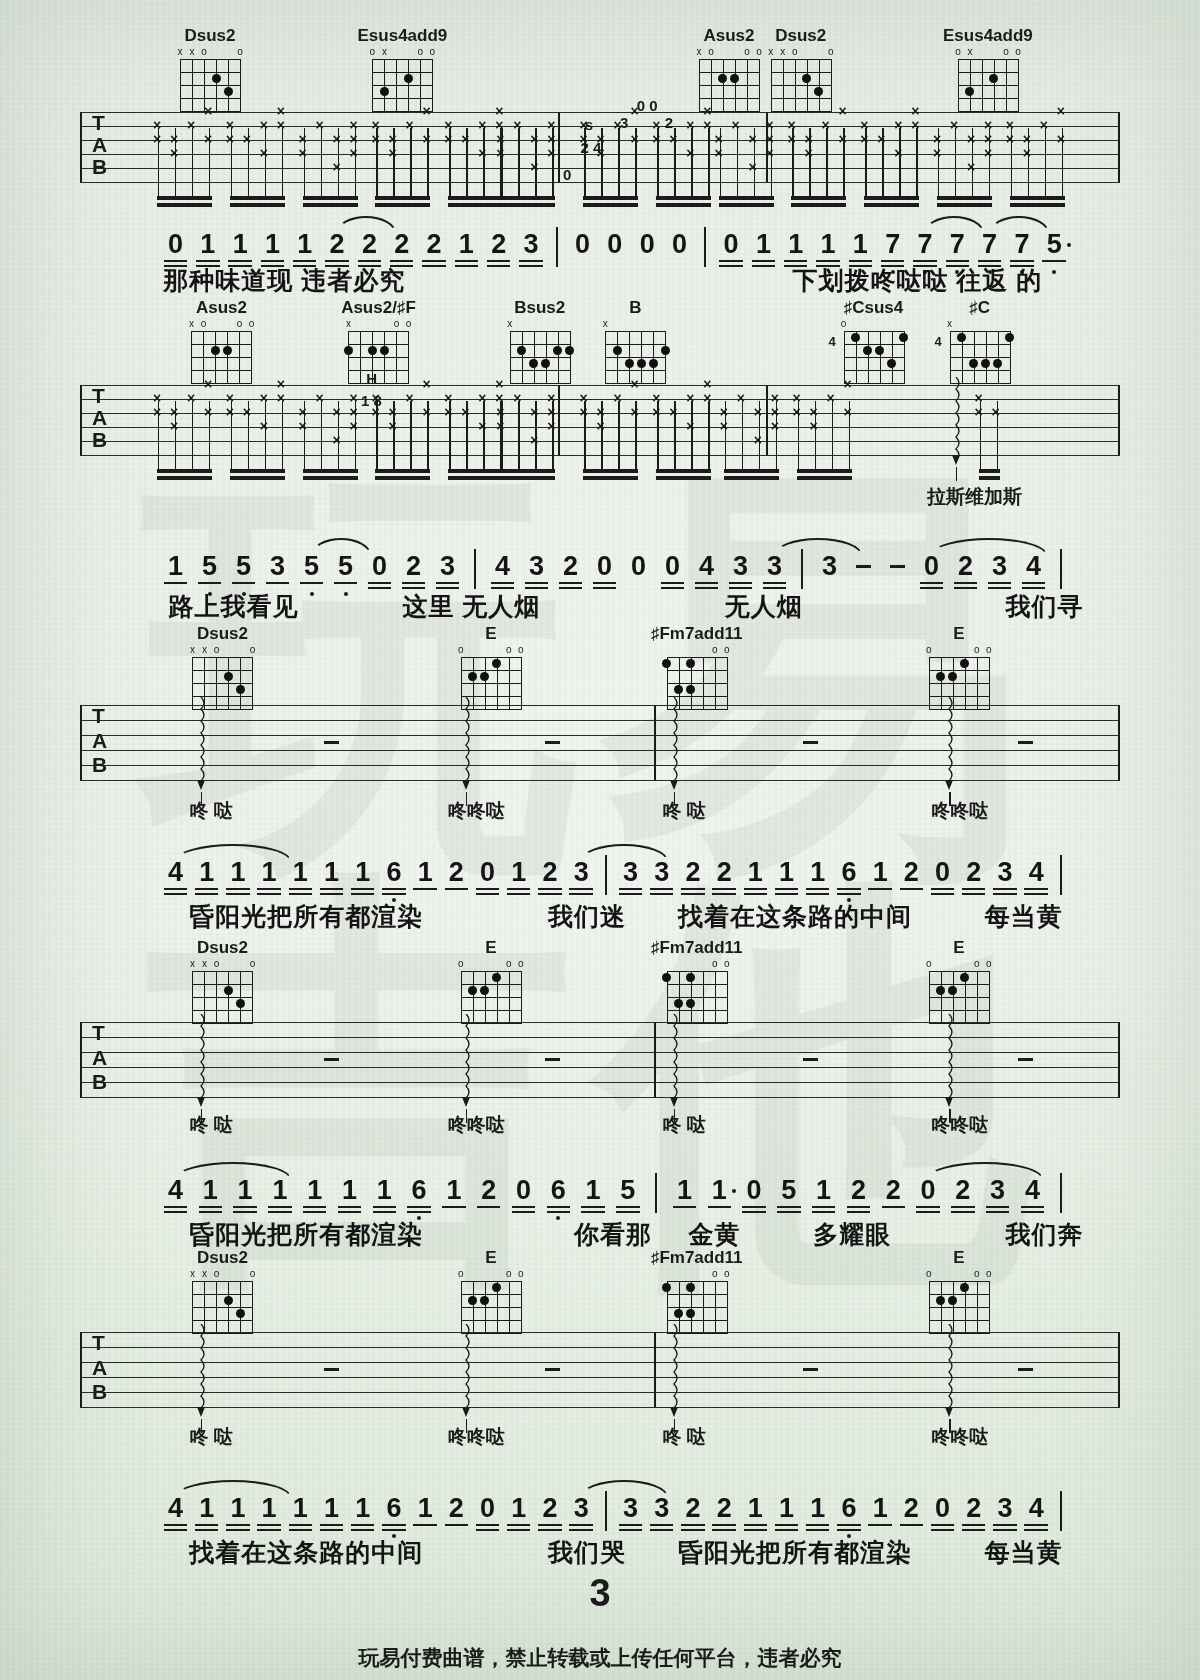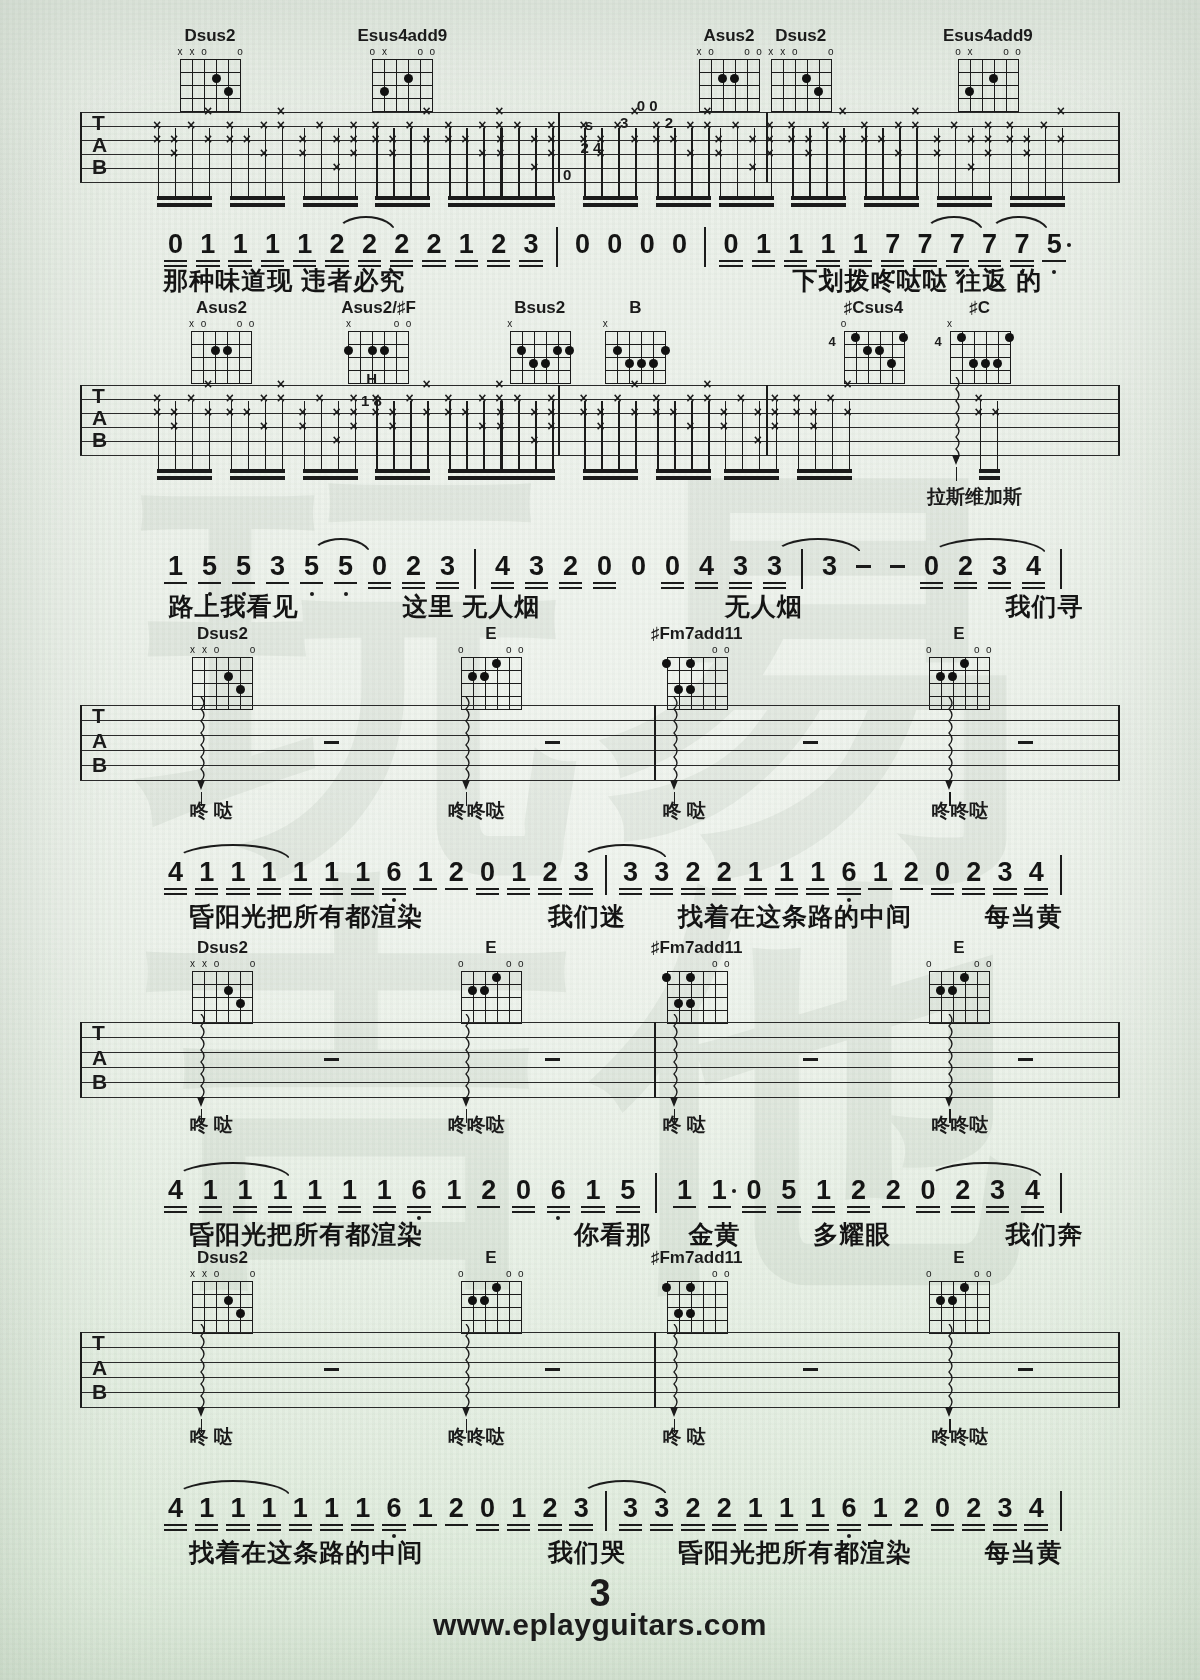--- a/index.html
+++ b/index.html
@@ -1269,14 +1269,14 @@
         <div class="tok">3<div class="u u1"></div><div class="u u2"></div></div>
         <div class="tok">4<div class="u u1"></div><div class="u u2"></div></div>
         <div class="tbar"></div>
       </div>
       <div class="lyr" style="left: 189.2px; top: 1536px;">找着在这条路的中间</div>
       <div class="lyr" style="left: 548px; top: 1536px;">我们哭</div>
       <div class="lyr" style="left: 678px; top: 1536px;">昏阳光把所有都渲染</div>
       <div class="lyr" style="left: 984.8px; top: 1536px;">每当黄</div>
     </div>
   <div class="pageno">3</div>
-  <div class="site">www.eplayguitars.com</div>
+  <div class="copy">玩易付费曲谱，禁止转载或上传任何平台，违者必究</div>
 </div>
 
 </body></html>

